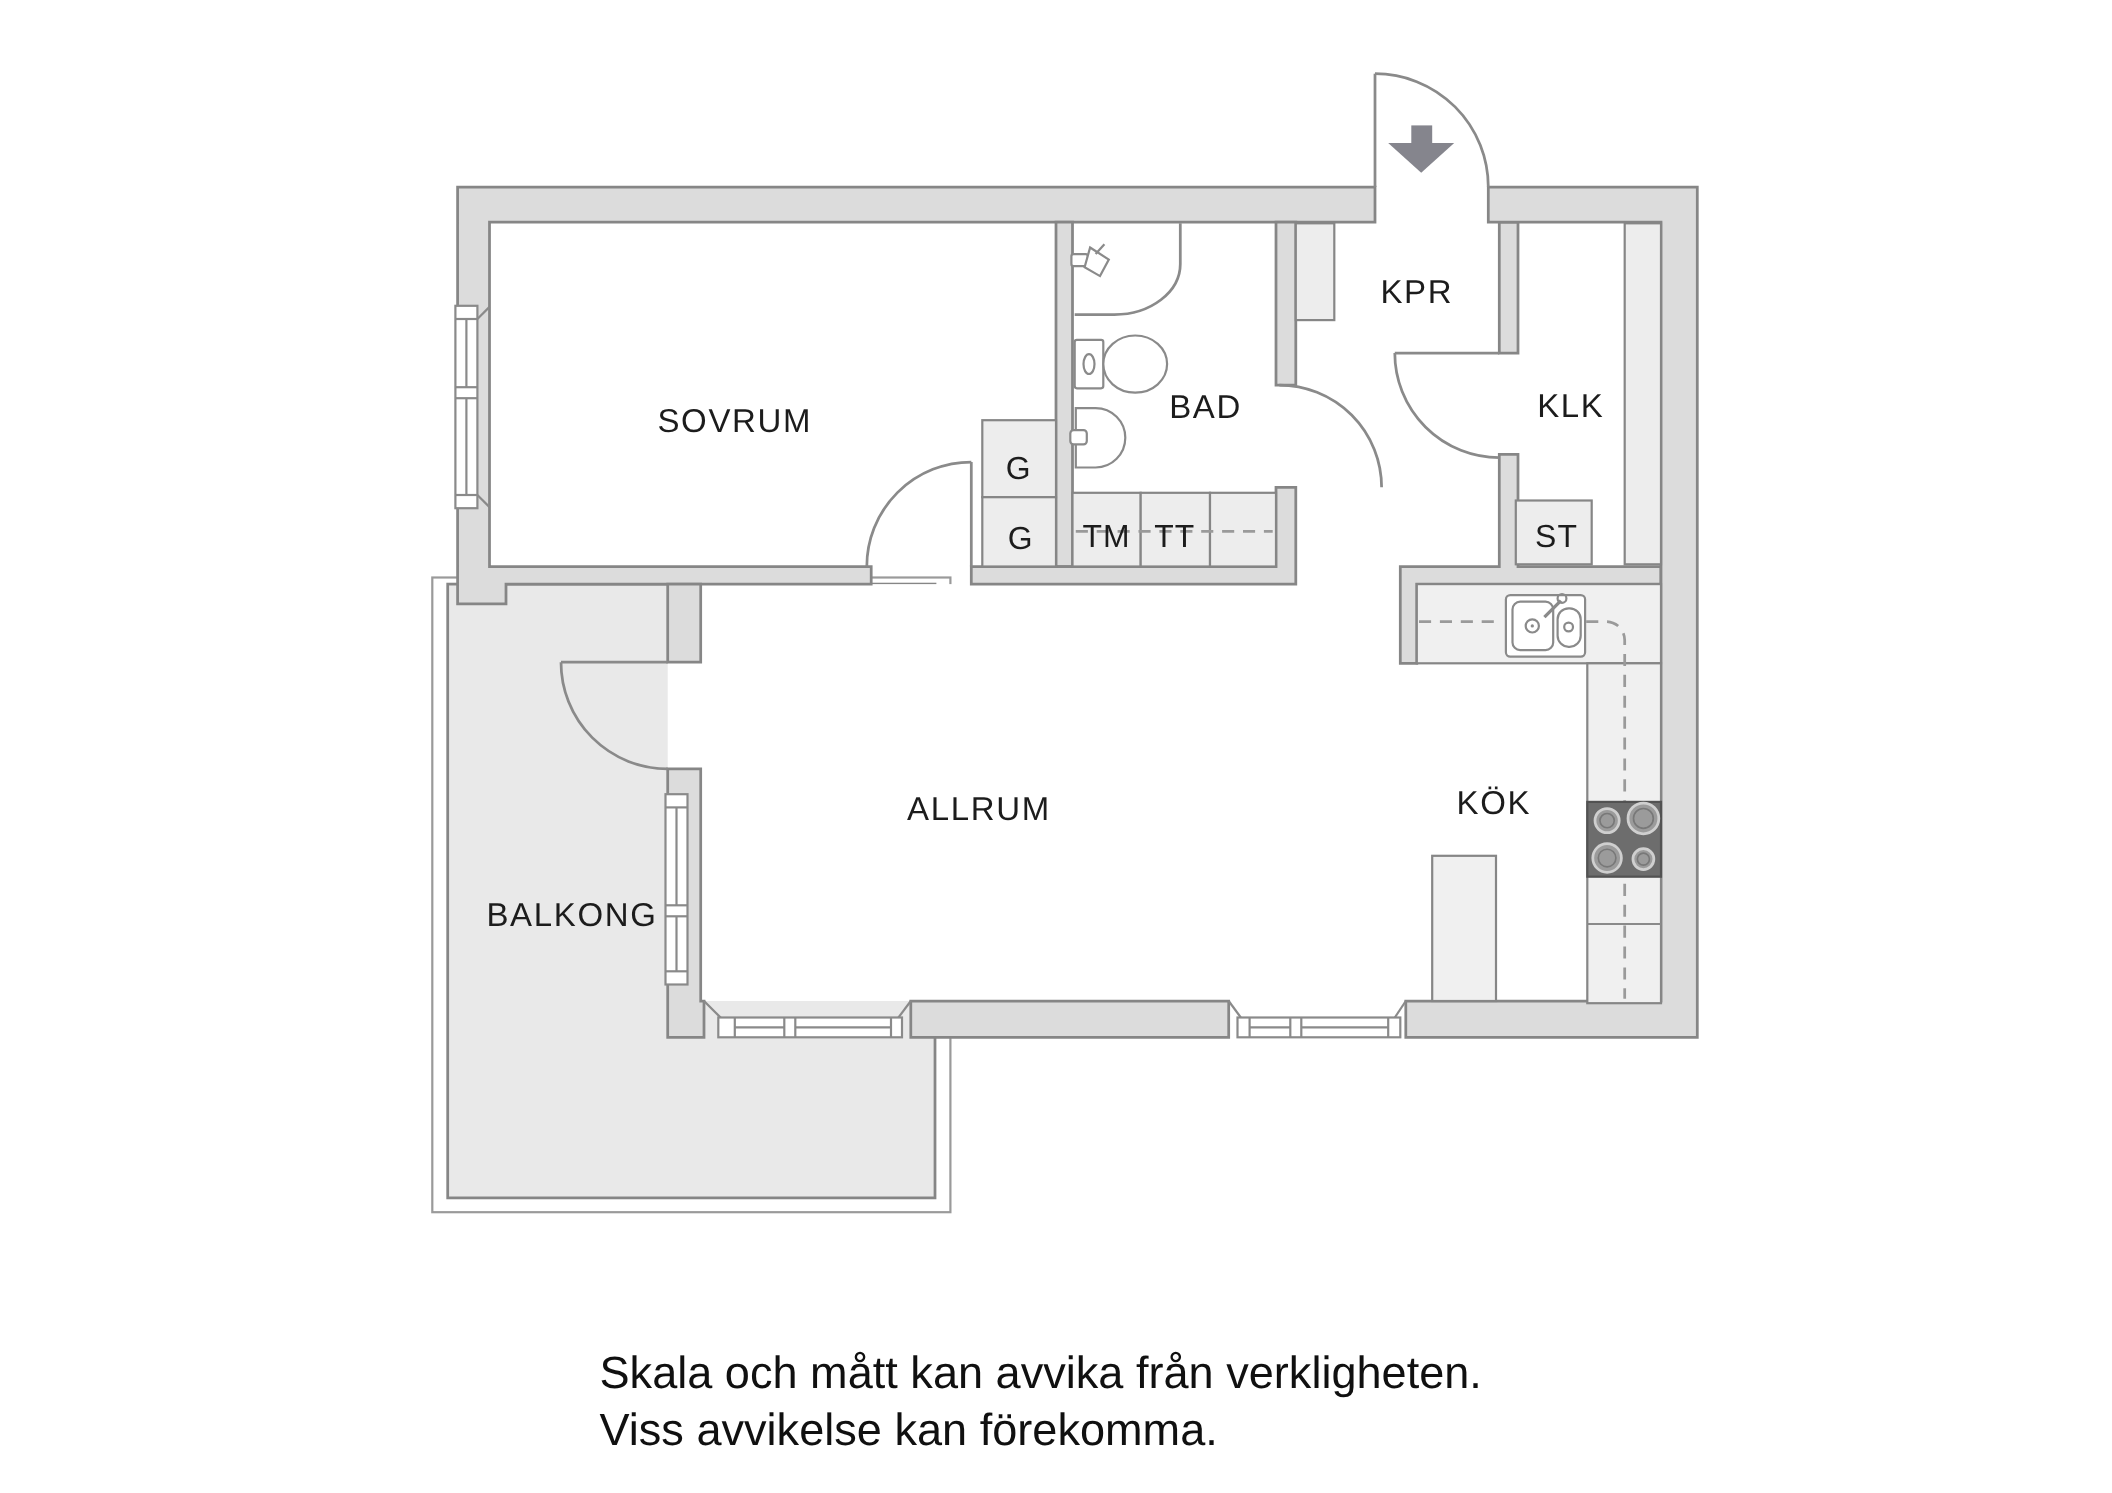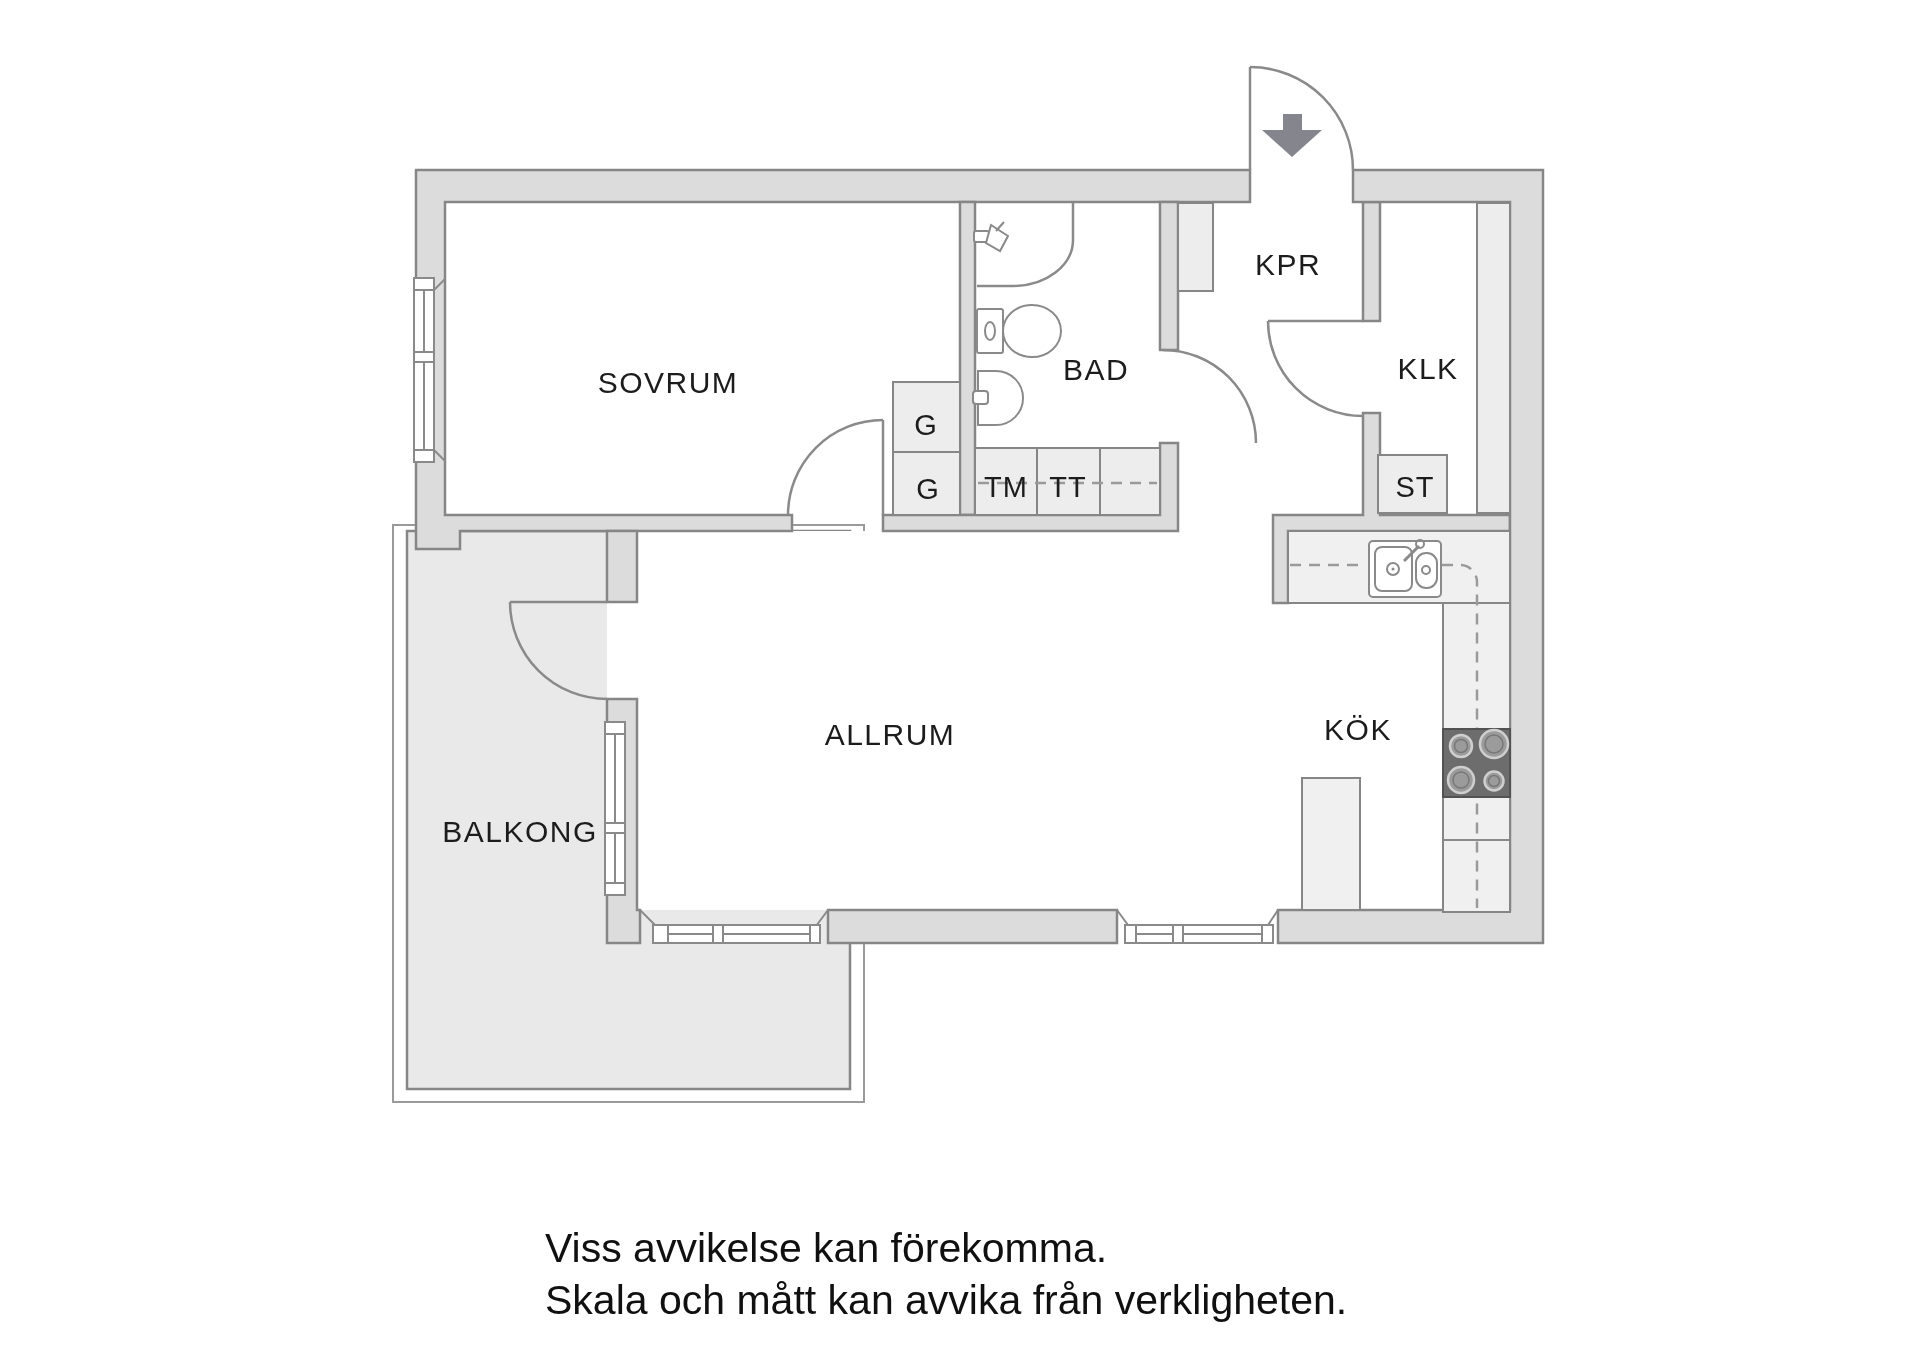--- a/index.html
+++ b/index.html
@@ -202,16 +202,16 @@
     <text class="lbl" x="520" y="842">BALKONG</text>
     <text class="lbl-s" x="926" y="435">G</text>
     <text class="lbl-s" x="928" y="499">G</text>
     <text class="lbl-s" x="1006" y="497">TM</text>
     <text class="lbl-s" x="1068" y="497">TT</text>
     <text class="lbl-s" x="1415" y="497">ST</text>
   </g>
 </svg>
 
   <div class="disclaimer">
+    <div>Skala och mått kan avvika från verkligheten.</div>
     <div>Viss avvikelse kan förekomma.</div>
-    <div>Skala och mått kan avvika från verkligheten.</div>
   </div>
 </div>
 
 </body></html>

